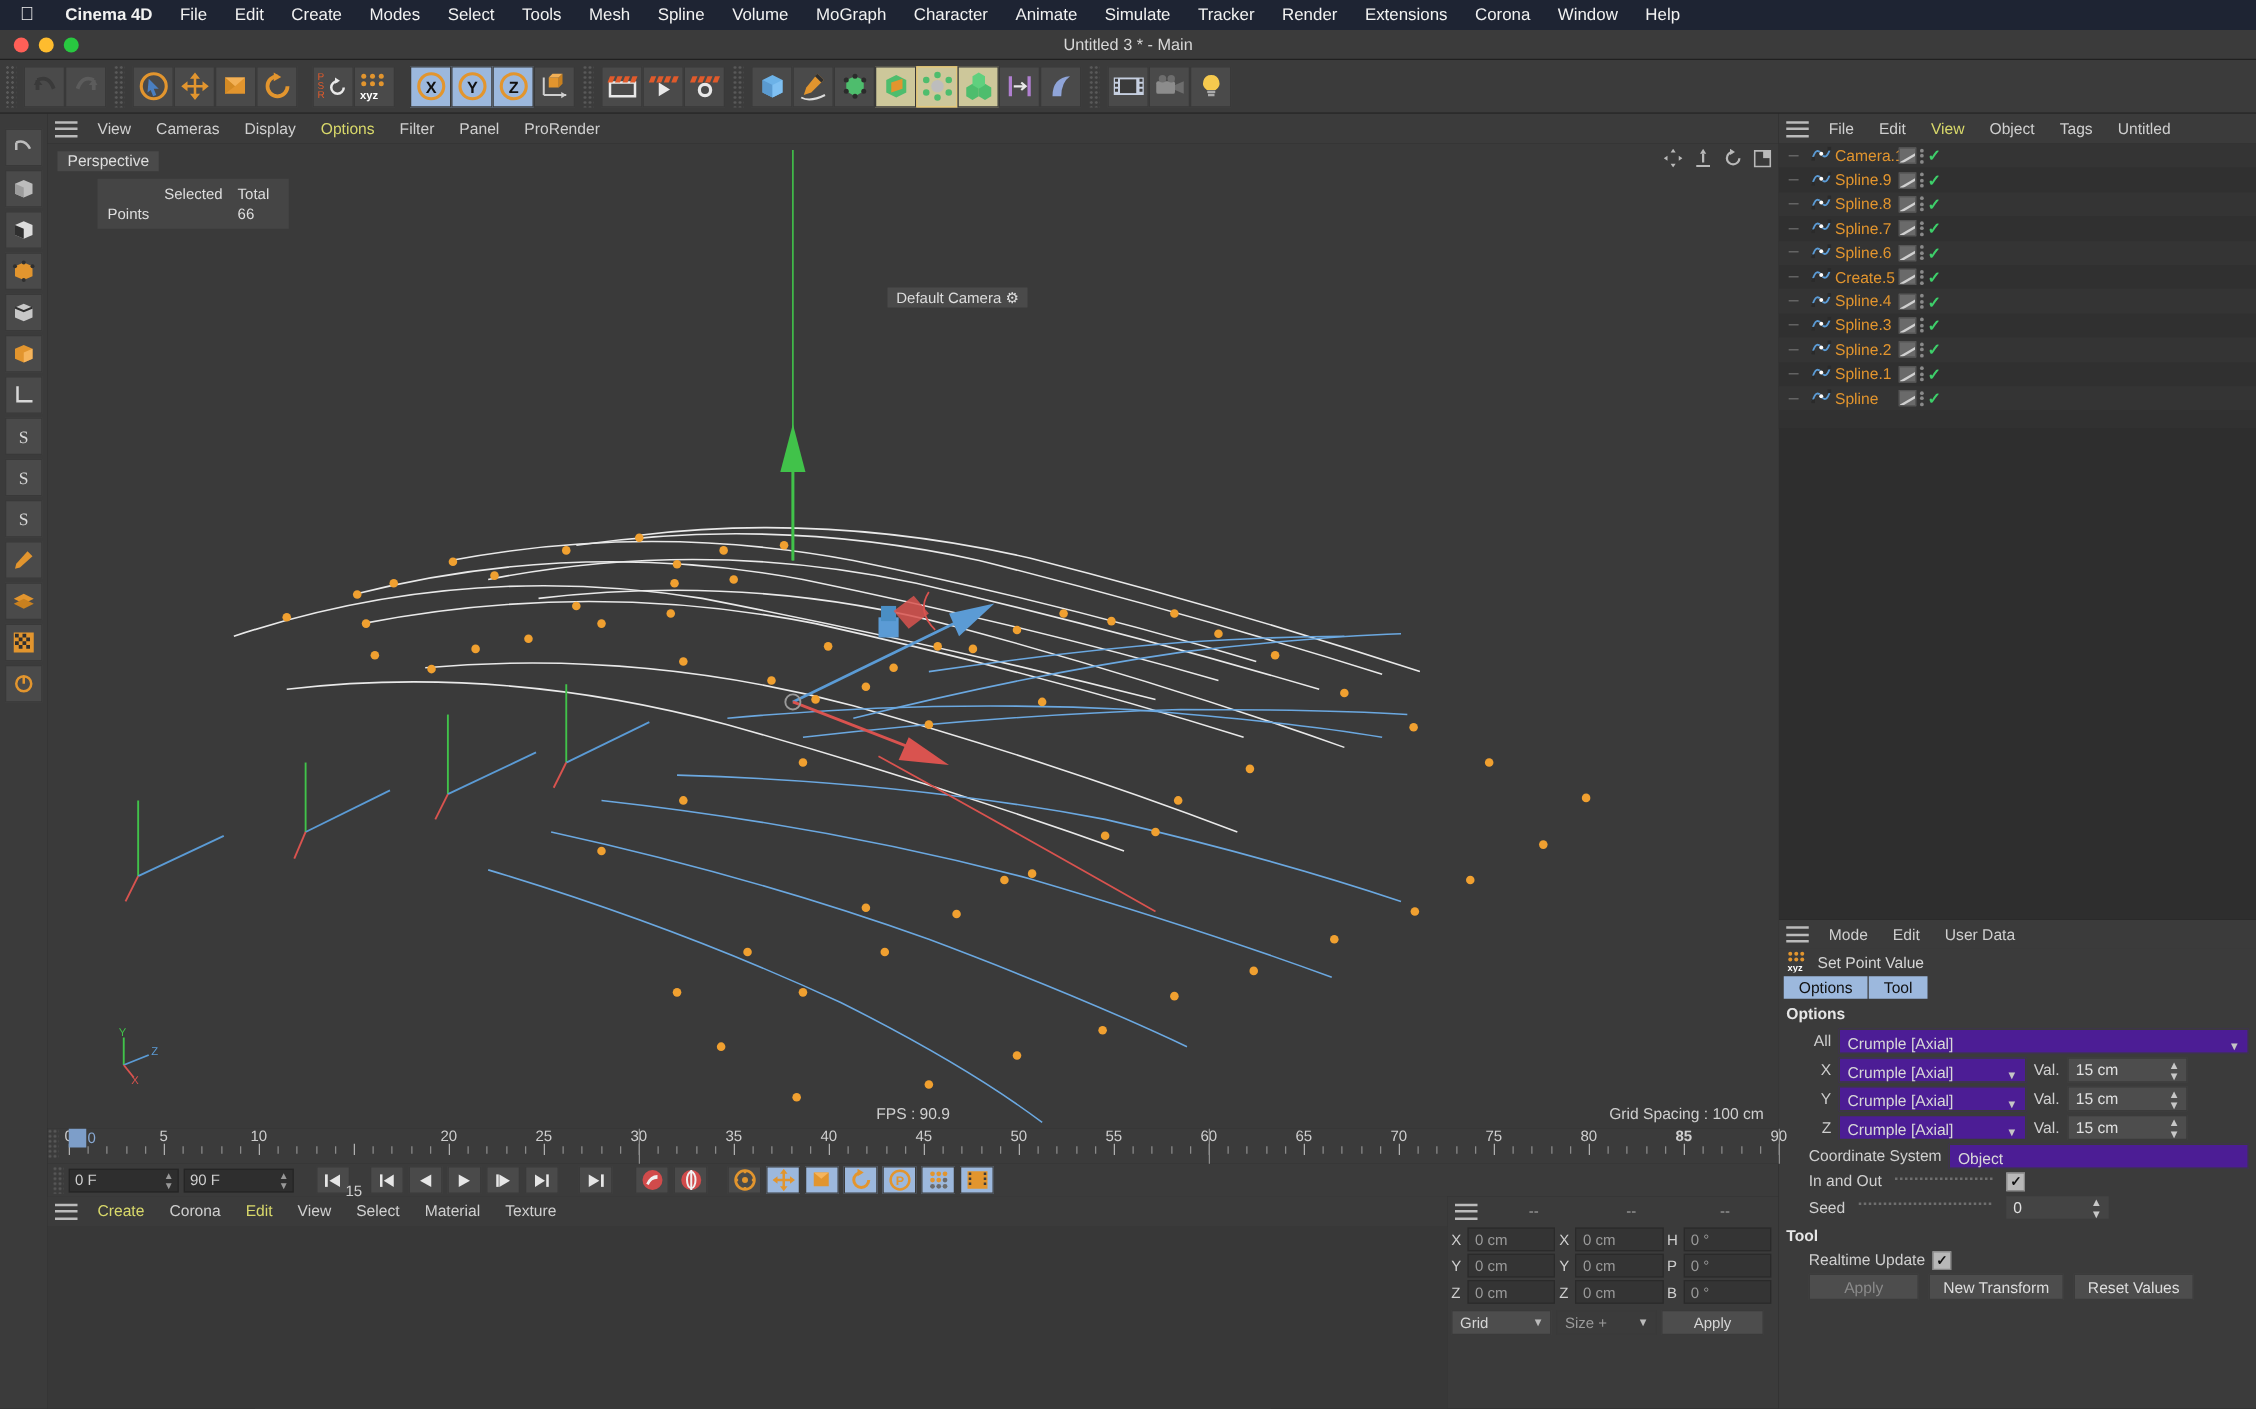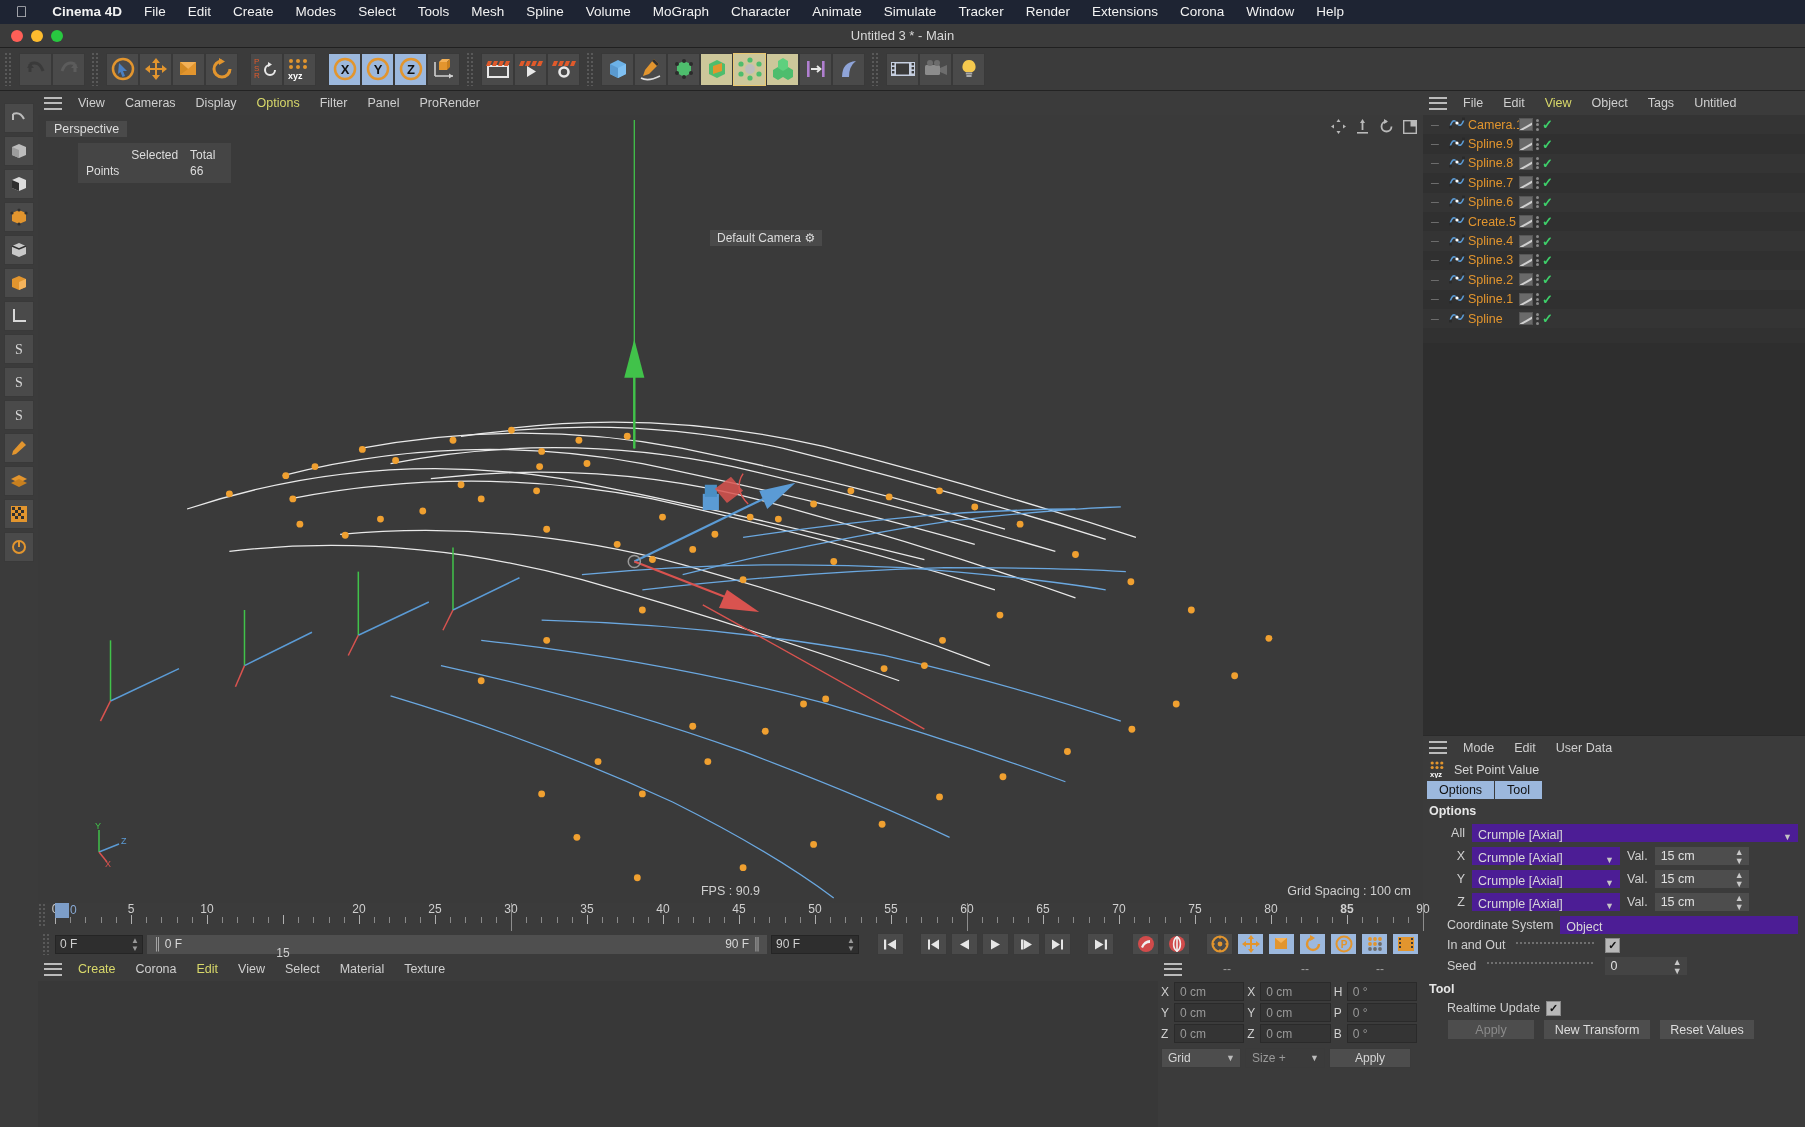--- a/index.html
+++ b/index.html
@@ -875,24 +875,20 @@
           <div id="tl-cursor-label" style="left: calc(0% + 15px);">0</div>
         </div>
     </div>
 
     <div id="trackbar">
       <div class="grip" style="height:22px;"></div>
       <div class="numfield" style="width:88px;">
         <span>0 F</span>
         <span class="spin">▲<br>▼</span>
       </div>
-      <div class="greyfield" style="flex:1; justify-content:space-between;">
-        <span><span style="color:#b0b0b0;">║</span> <span>0 F</span></span>
-        <span><span>90 F</span> <span style="color:#b0b0b0;">║</span></span>
-      </div>
       <div class="numfield" style="width:88px;">
         <span>90 F</span>
         <span class="spin">▲<br>▼</span>
       </div>
       <div style="width:10px;"></div>
       <div class="pbtn">
           <svg width="15" height="13" viewBox="0 0 15 13">
             <rect x="1" y="1.5" width="2.2" height="10" fill="#e6e6e6"></rect>
             <path d="M13 1.5 L13 11.5 L4.5 6.5 Z" fill="#e6e6e6"></path>
           </svg>

